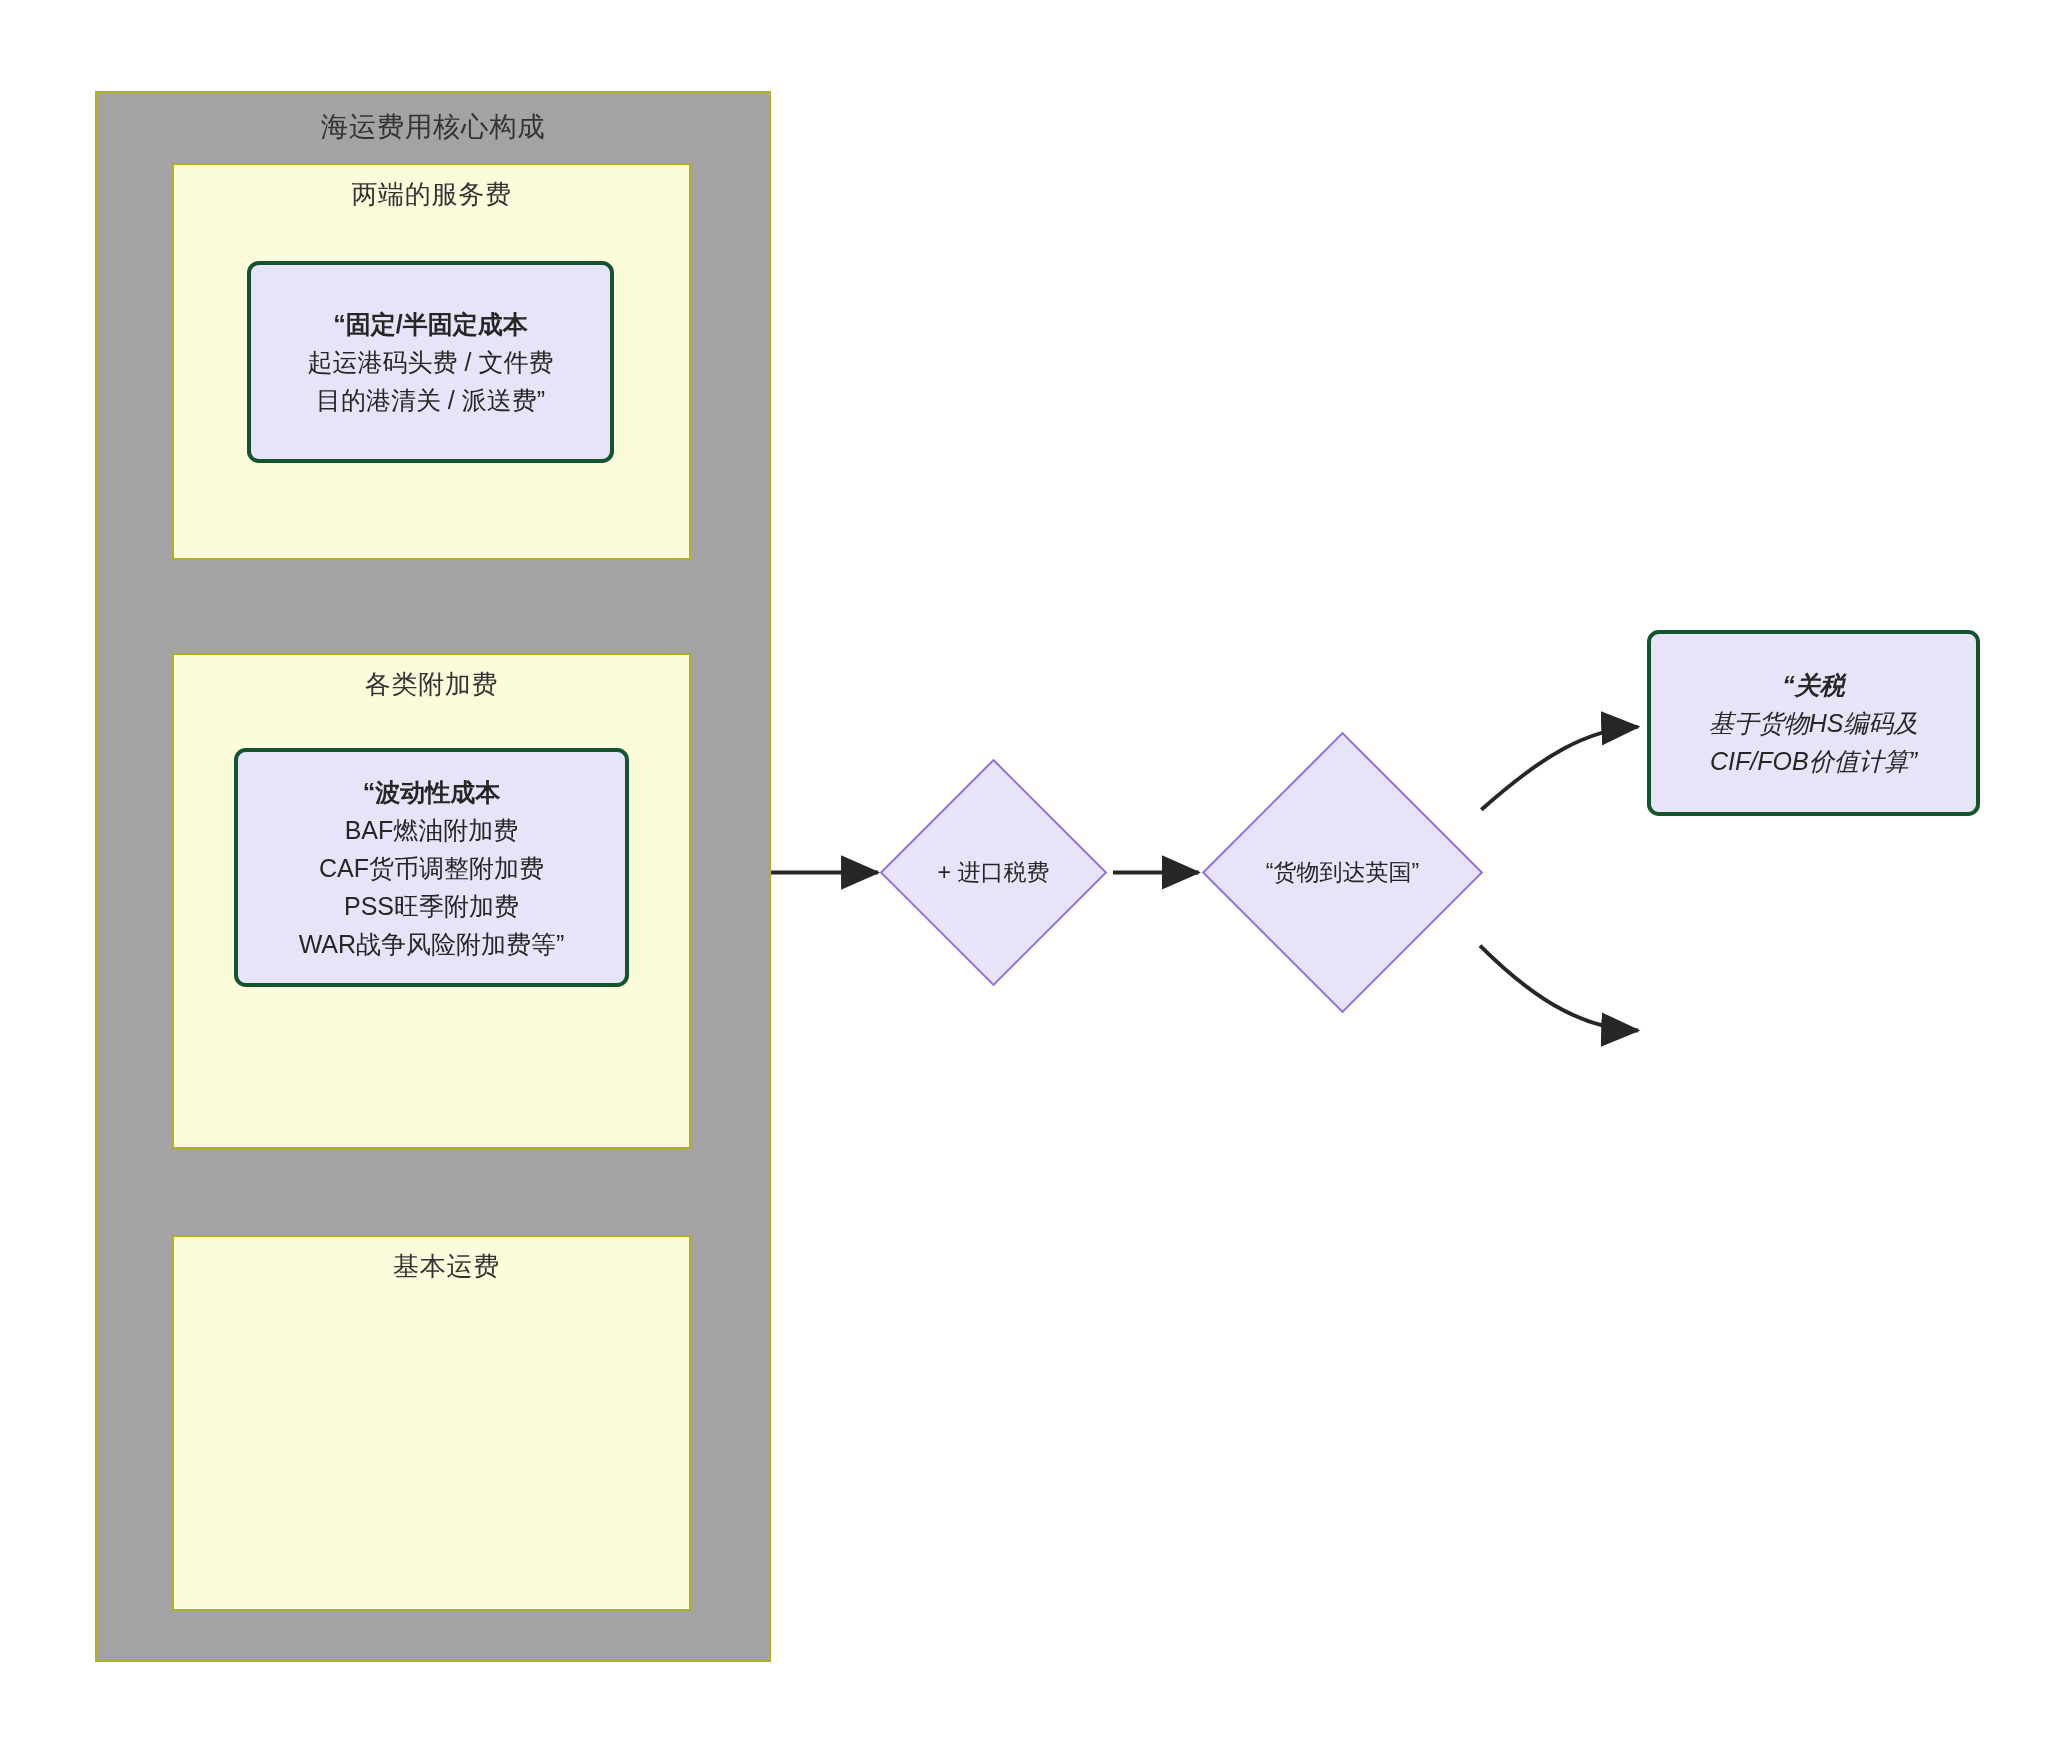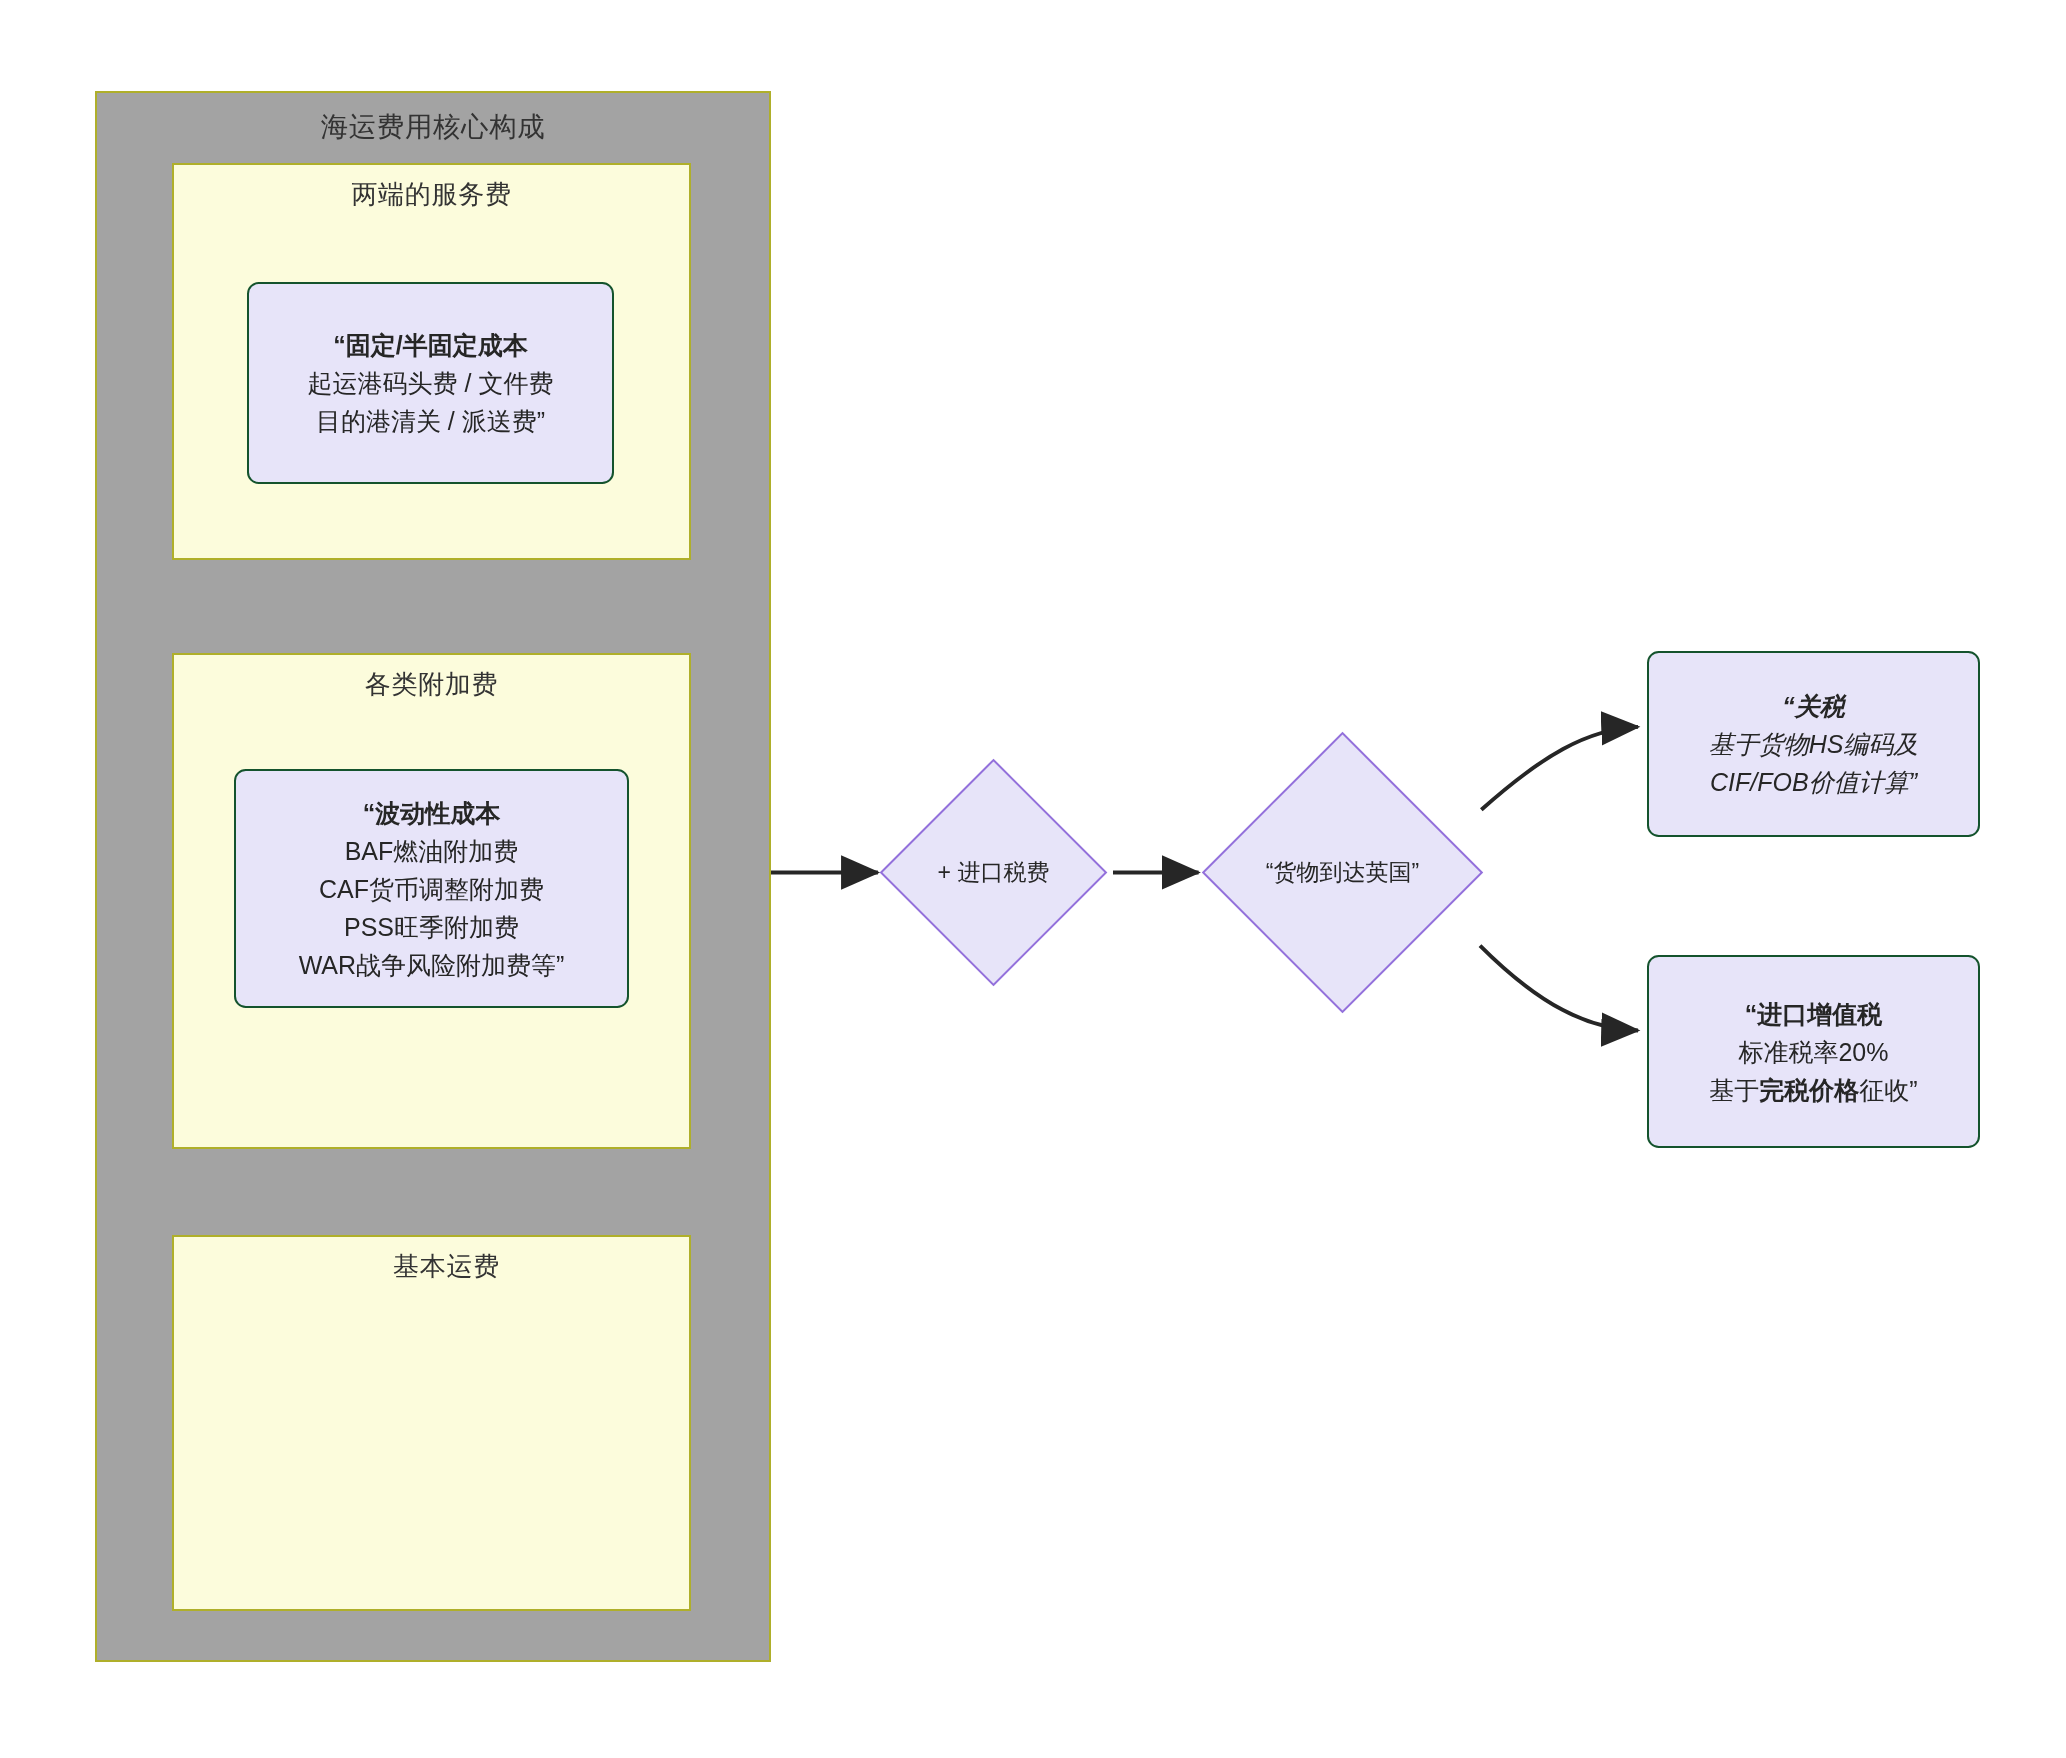--- a/index.html
+++ b/index.html
@@ -34,30 +34,29 @@
     line-height:31px;
     letter-spacing:0.7px;
     white-space:nowrap;
   }
   .group-title.outer-title{font-size:27.4px;}
 
   
   .node{
     position:absolute;
     background:#E7E4F9;
-    border:2px solid #14532d;
+    border:4px solid #14532d;
     border-radius:11.8px;
     box-sizing:border-box;
     display:flex;
     flex-direction:column;
     align-items:center;
     justify-content:center;
     color:#262626;
     text-align:center;
-    margin-top:21px;
   }
   .node .ln{
     display:block;
     font-size:25px;
     line-height:38px;
     white-space:nowrap;
   }
   .node .ln.b{font-weight:bold;}
   .node .ln b{font-weight:bold;}
 
@@ -137,20 +136,15 @@
     <div class="diamond-shape"></div>
     <div class="diamond-label">“货物到达英国”</div>
   </div>
 
   <div class="node" style="left:1647px;top:630px;width:333px;height:186px;font-style:italic;">
     <span class="ln b">“关税</span>
     <span class="ln">基于货物HS编码及</span>
     <span class="ln">CIF/FOB价值计算”</span>
   </div>
 
-  <div class="node" style="left:1647px;top:934px;width:333px;height:193px;">
-    <span class="ln b">“进口增值税</span>
-    <span class="ln">标准税率20%</span>
-    <span class="ln" id="vat-basis-line">基于<b>完税价格</b>征收”</span>
-  </div>
 
 </div>
 
 
 </body></html>

